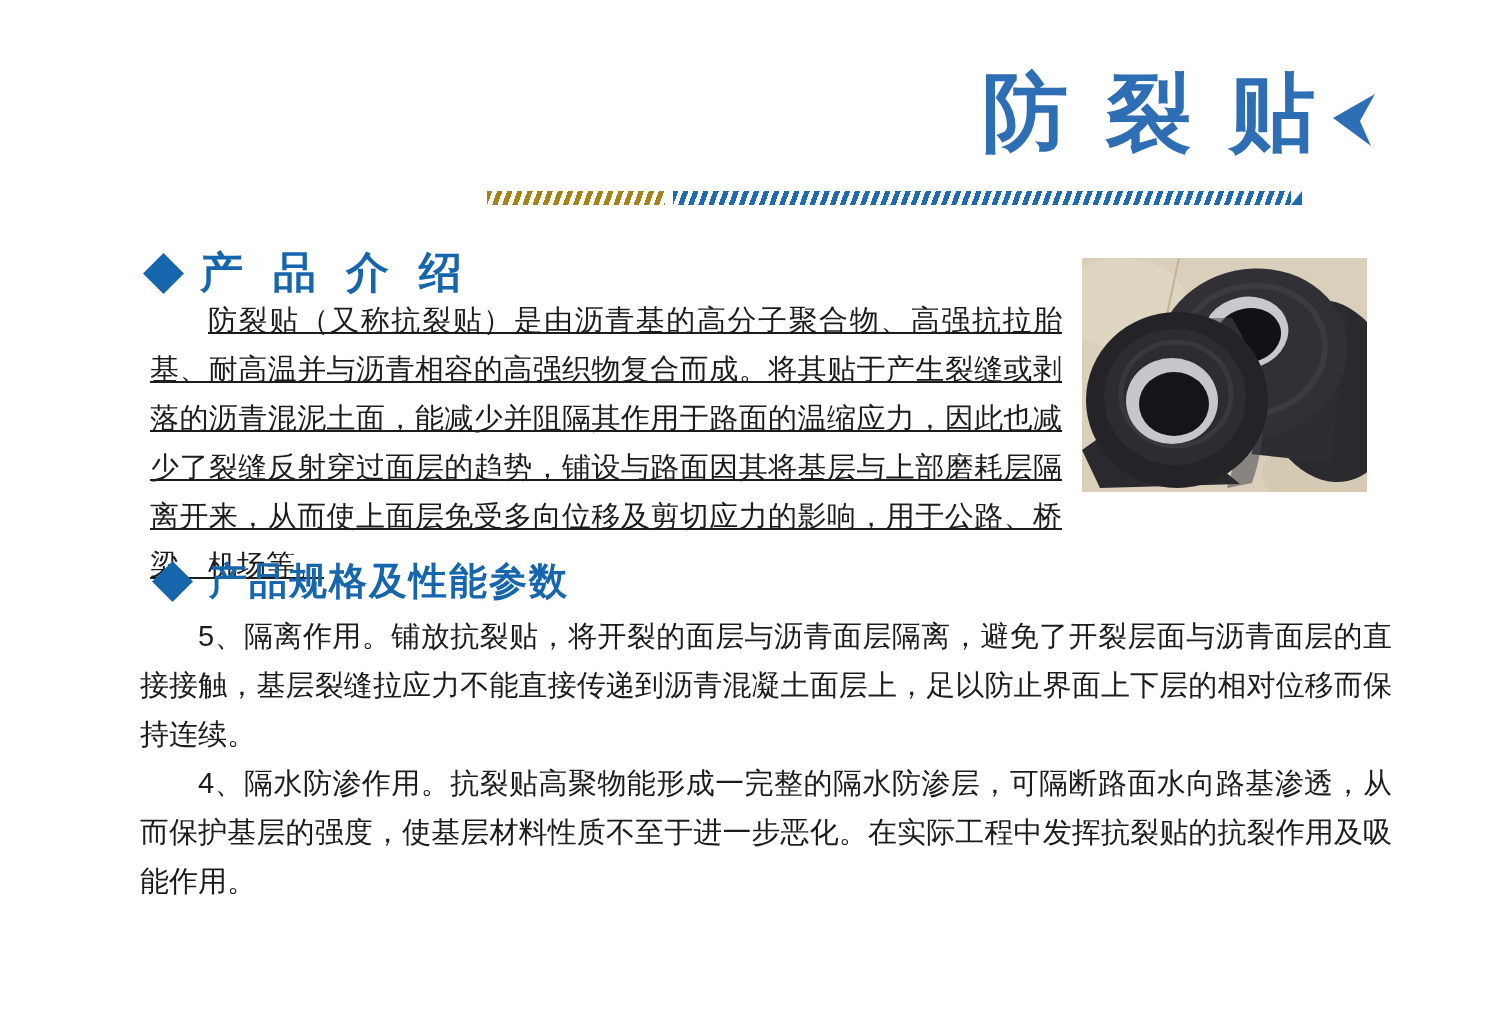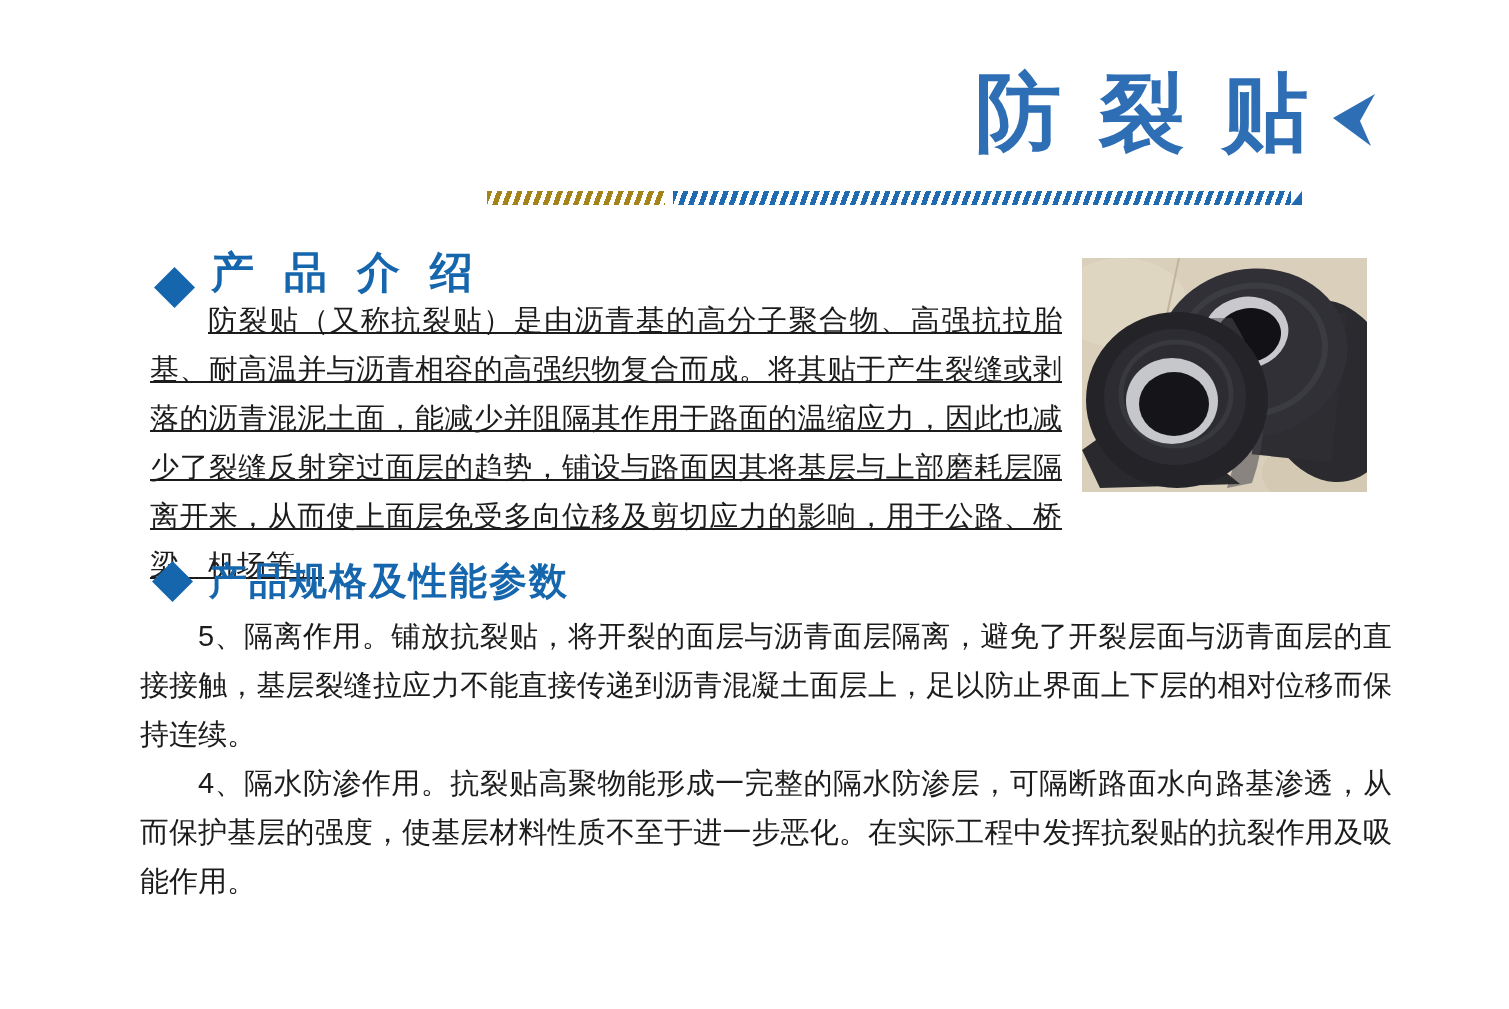--- a/index.html
+++ b/index.html
@@ -16,21 +16,21 @@
     overflow: hidden;
   }
 
   
   .title-row {
     position: absolute;
     top: 70px;
     right: 134px;
     display: flex;
     align-items: center;
-    gap: 17px;
+    gap: 10px;
   }
   .page-title {
     font-family: "Liberation Serif", serif;
     font-weight: bold;
     font-size: 86px;
     line-height: 1;
     color: #2e6eb5;
     letter-spacing: 8px;
     white-space: nowrap;
   }
@@ -69,21 +69,21 @@
     gap: 22px;
     color: #1566ad;
     font-weight: bold;
   }
   .heading .diamond {
     width: 29px; height: 29px;
     background: #1566ad;
     transform: rotate(45deg);
     flex: 0 0 auto;
   }
-  .heading-1 { left: 160px; top: 244px; align-items: flex-end; }
+  .heading-1 { left: 149px; top: 244px; }
   .heading-1 .heading-text { font-size: 43px; letter-spacing: 9px; }
   .heading-2 { left: 158px; top: 556px; }
   .heading-2 .heading-text { font-size: 38px; letter-spacing: 2px; }
 
   
   .intro-block {
     position: absolute;
     left: 150px; top: 296px;
     width: 912px;
     font-size: 29px;

